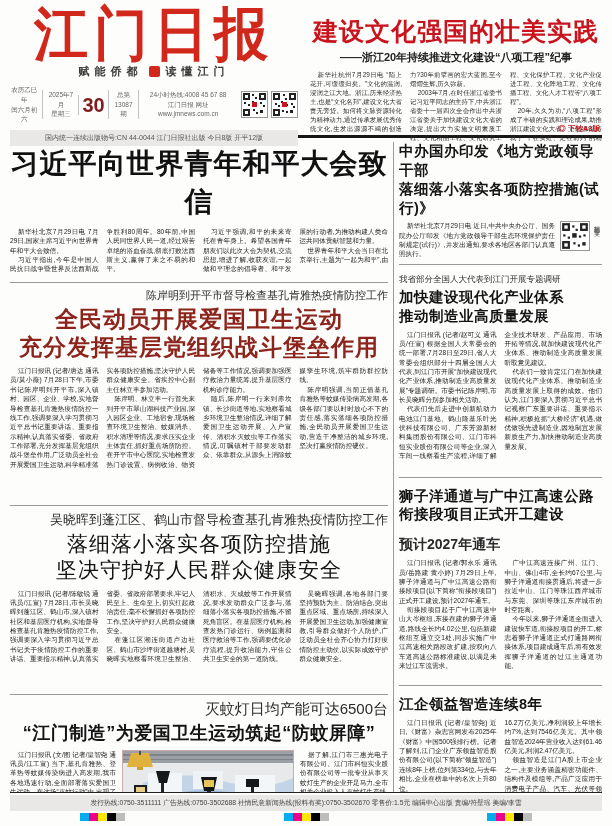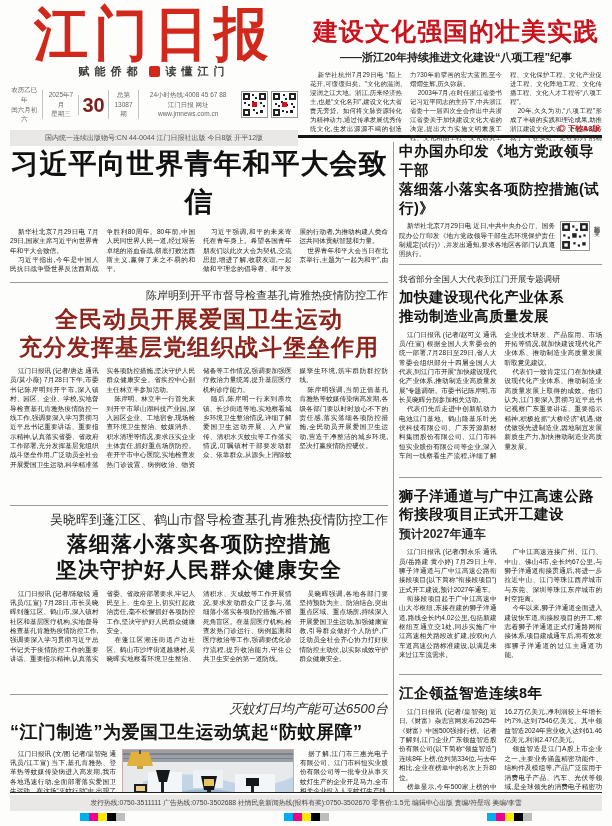--- a/index.html
+++ b/index.html
@@ -54,40 +54,40 @@
 
   
   .chen-kicker { font-size:11px; margin:3px 0 2px; }
   .h-chen { font-size:23px; font-weight:900; color:#8d241b; text-align:center;
             line-height:1.22; letter-spacing:1px; }
   .chen-body { column-count:4; column-gap:8px; font-size:6.6px; line-height:1.42;
                text-align:justify; height:134px; overflow:hidden; margin-top:5px;}
 
   
   .wu-kicker { font-size:13px; margin:2px 0; }
-  .h-wu { font-size:21px; font-weight:700; color:#141414; text-align:center;
+  .h-wu { font-size:21px; font-weight:400; color:#141414; text-align:center;
           line-height:1.25; letter-spacing:1px;}
   .wu-body { column-count:4; column-gap:8px; font-size:6.6px; line-height:1.42;
              text-align:justify; height:100px; overflow:hidden; margin-top:5px;}
 
   
-  .mos-kicker { font-size:13px; margin:2px 0;font-style:italic; }
-  .h-mos { font-size:18px; font-weight:900; color:#141414; letter-spacing:0.5px;}
+  .mos-kicker { font-size:15px; margin:2px 0; }
+  .h-mos { font-size:18px; font-weight:900; color:#141414; text-align:center; letter-spacing:0.5px;}
   .mos-row { display:flex; gap:6px; margin-top:5px; height:126px; overflow:hidden;}
   .mos-textcol { font-size:6.6px; line-height:1.42; text-align:justify; overflow:hidden;}
   .mos-left { width:106px; flex:none; }
   .mos-right { flex:1; }
   .photo-block { width:172px; flex:none; }
   .photo-frame { width:172px; height:108px; overflow:hidden; border:1px solid #caa; }
 
   
   .ra { padding-top:4px; }
   .ra-title { font-size:14.5px; font-weight:900; line-height:1.3; color:#141414; letter-spacing:0.5px;}
   .ra-kicker { font-size:8.5px; color:#2b2b2b; margin-bottom:2px; }
-  .ra-subtitle { font-size:12px; font-weight:bold; color:#2b2b2b; margin-top:2px; }
+  .ra-subtitle { font-size:14px; font-weight:bold; color:#2b2b2b; margin-top:12px; }
   .ra-body { font-size:6.6px; line-height:1.42; text-align:justify; margin-top:4px; overflow:hidden;}
   .two-col { column-count:2; column-gap:8px; }
   .policy-row { display:flex; gap:5px; margin-top:4px; }
   .policy-text { flex:1; font-size:6.6px; line-height:1.42; text-align:justify; }
   .qr-block { width:42px; flex:none; display:flex; gap:2px; align-items:flex-start;}
   .qr-sm { width:30px; height:30px; border:1px solid #999; background:#fff;}
   .qr-label { writing-mode:vertical-rl; font-size:6px; color:#555; letter-spacing:1px;}
   .h-industry { height:142px; }
   .h-bridge { height:122px; }
   .h-fortune { height:112px; }

